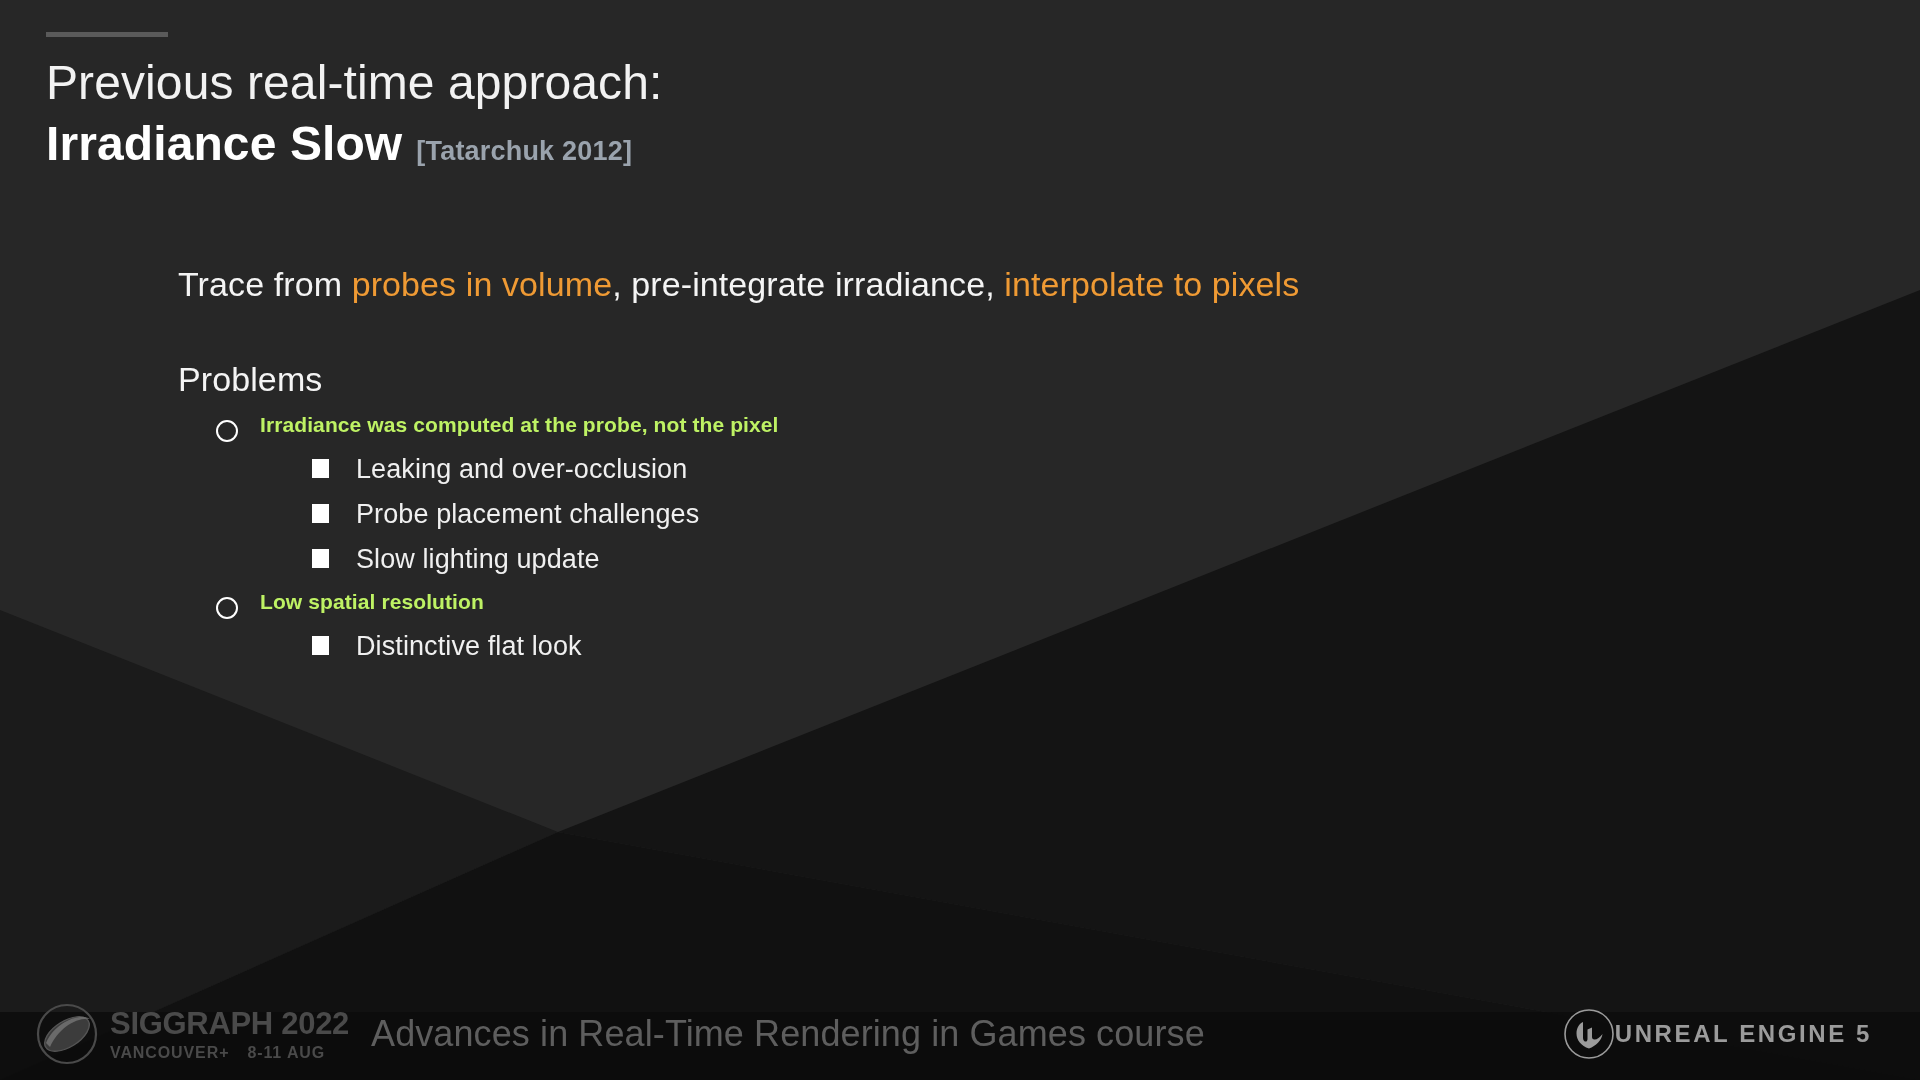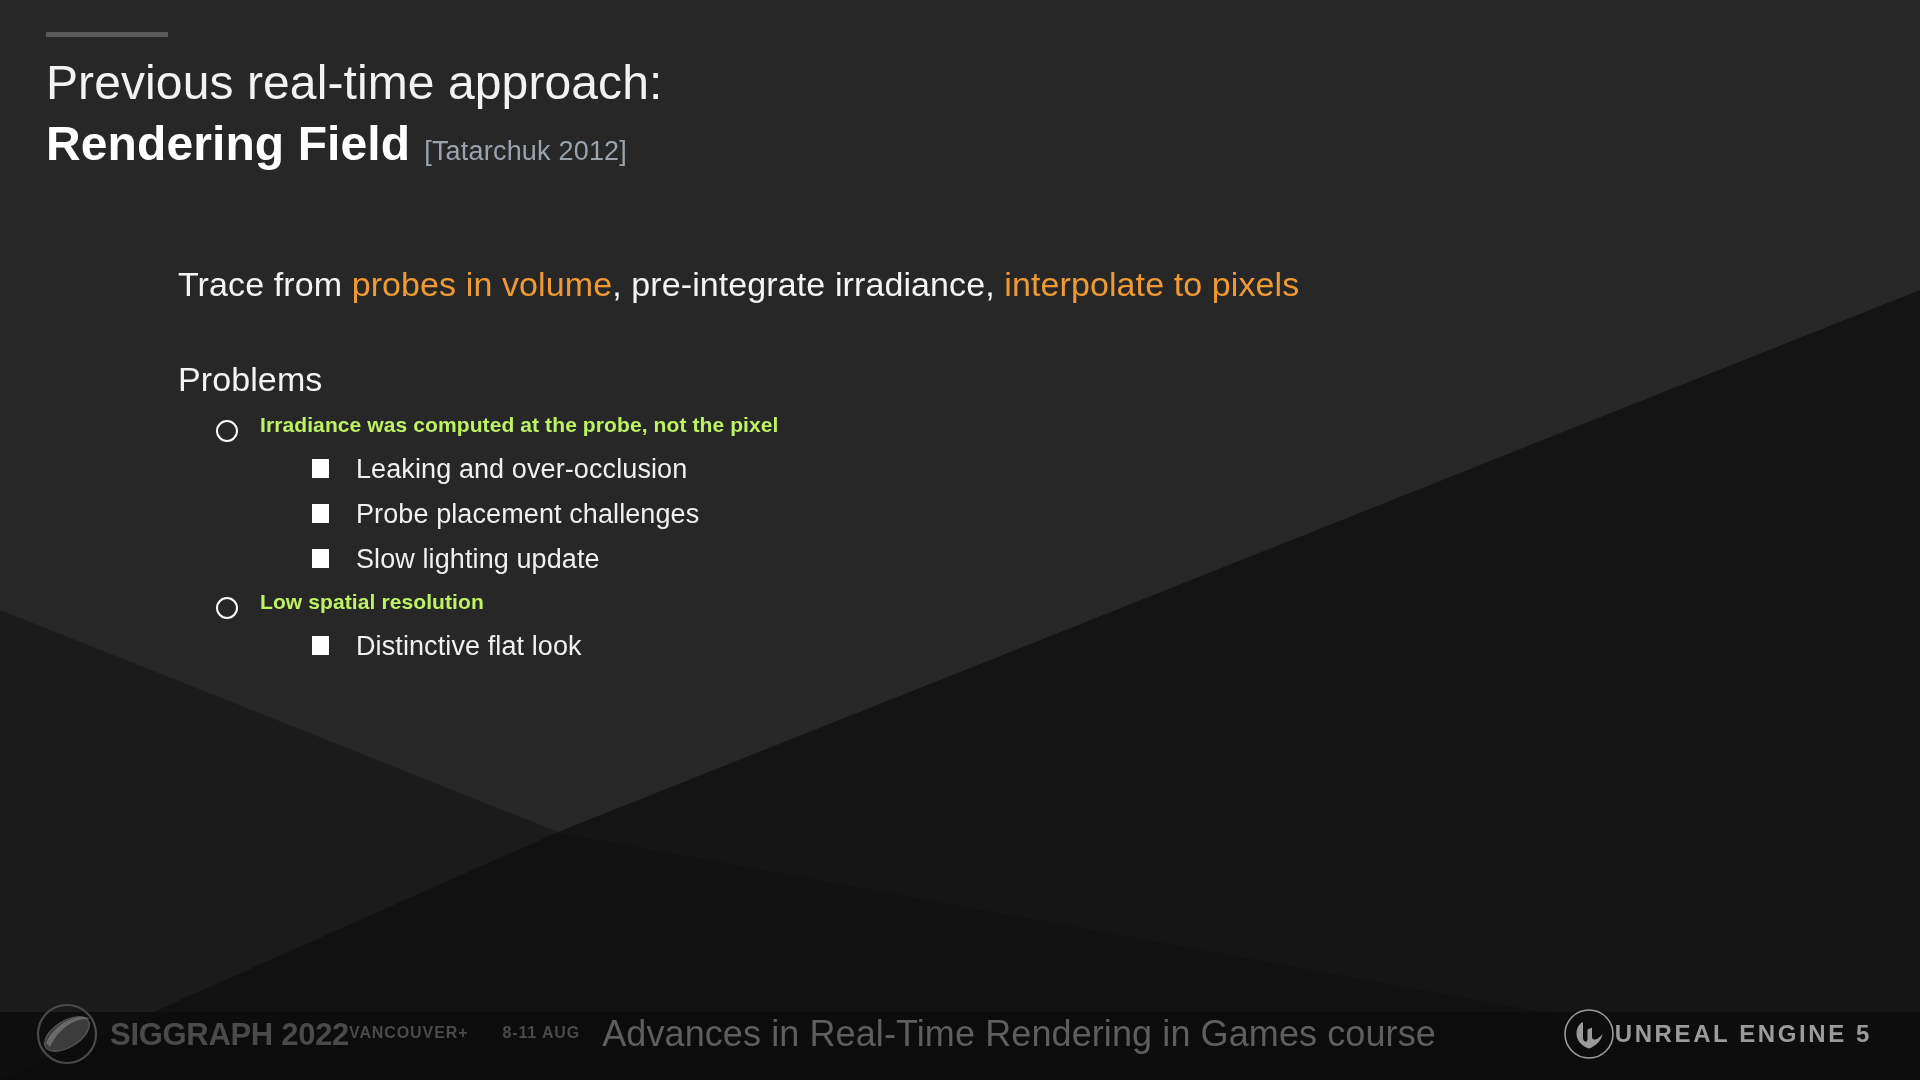--- a/index.html
+++ b/index.html
@@ -53,21 +53,21 @@
     white-space:nowrap;
   }
   #title-main {
     font-size:48px;
     font-weight:700;
     color:#ffffff;
     letter-spacing:.1px;
   }
   #title-citation {
     font-size:27px;
-    font-weight:400;
+    font-weight:700;
     color:#9aa3ad;
     letter-spacing:.2px;
   }
   
   #body-area {
     position:absolute;
     left:178px; top:245px;
     z-index:3;
     width:1640px;
   }
@@ -142,39 +142,39 @@
   }
   #siggraph-brand {
     display:flex;
     align-items:center;
     margin-left:36px;
   }
   #siggraph-logo-icon { flex:0 0 auto; }
   #siggraph-wordmark {
     margin-left:12px;
     display:flex;
-    flex-direction:row;
+    flex-direction:column;
     justify-content:center;
   }
   #siggraph-title {
     font-size:31px;
     font-weight:700;
     color:#4a4a4a;
     letter-spacing:-.3px;
     line-height:1;
   }
   #siggraph-subtitle {
     font-size:16px;
     font-weight:700;
     color:#4a4a4a;
     letter-spacing:.9px;
     line-height:1;
     margin-top:6px;
     display:flex;
-    gap:34px;
+    gap:18px;
   }
   #course-title {
     margin-left:22px;
     font-size:36px;
     font-weight:400;
     color:#5e5e5e;
     letter-spacing:.1px;
   }
   #ue-brand {
     position:absolute;
@@ -200,21 +200,21 @@
     <polygon points="0,610 558,832 0,1080" fill="#1b1b1b"></polygon>
     <polygon points="558,832 1920,1080 0,1080" fill="#111111"></polygon>
     <polygon points="0,1012 1920,1012 1920,1080 0,1080" fill="#0c0c0c" opacity="0.85"></polygon>
   </svg>
 
   <div id="accent-rule"></div>
 
   <div id="title-block">
     <div id="title-line1">Previous real-time approach:</div>
     <div id="title-line2">
-      <span id="title-main">Rendering Field</span>
+      <span id="title-main">Irradiance Slow</span>
       <span id="title-citation">[Tatarchuk 2012]</span>
     </div>
   </div>
 
   <div id="body-area">
 
     <div id="lead-line">
       <span>Trace from </span><span class="hl">probes in volume</span><span>, pre-integrate irradiance, </span><span class="hl">interpolate to pixels</span>
     </div>
 

